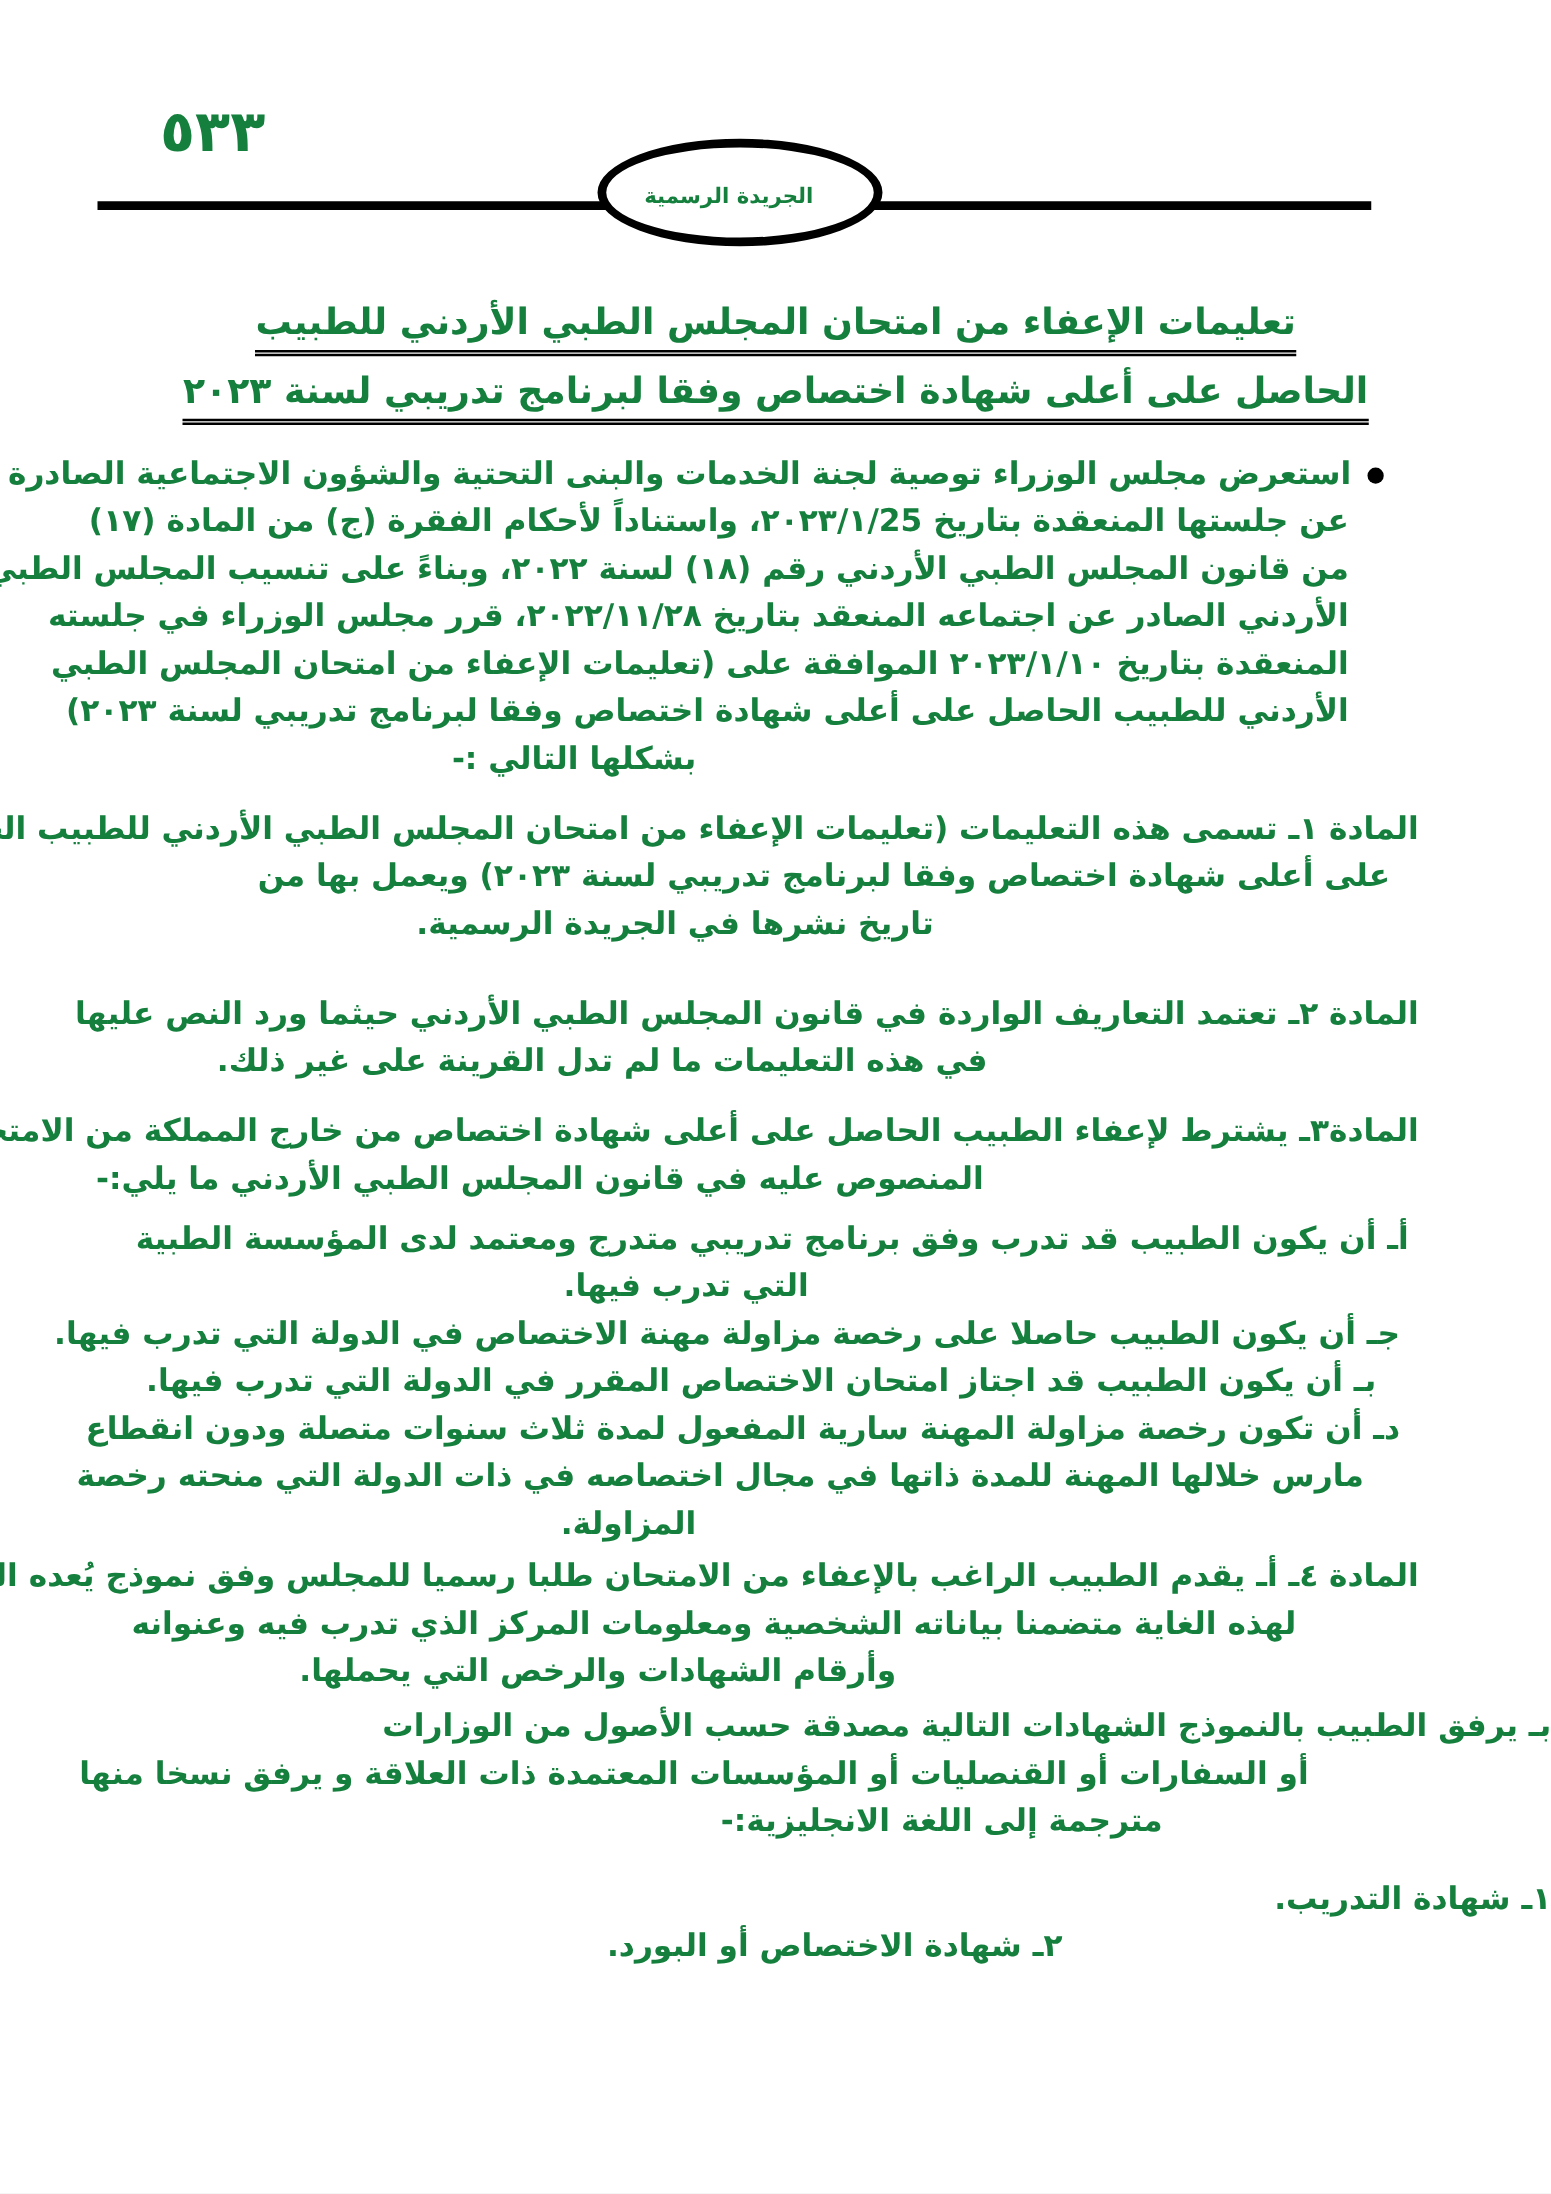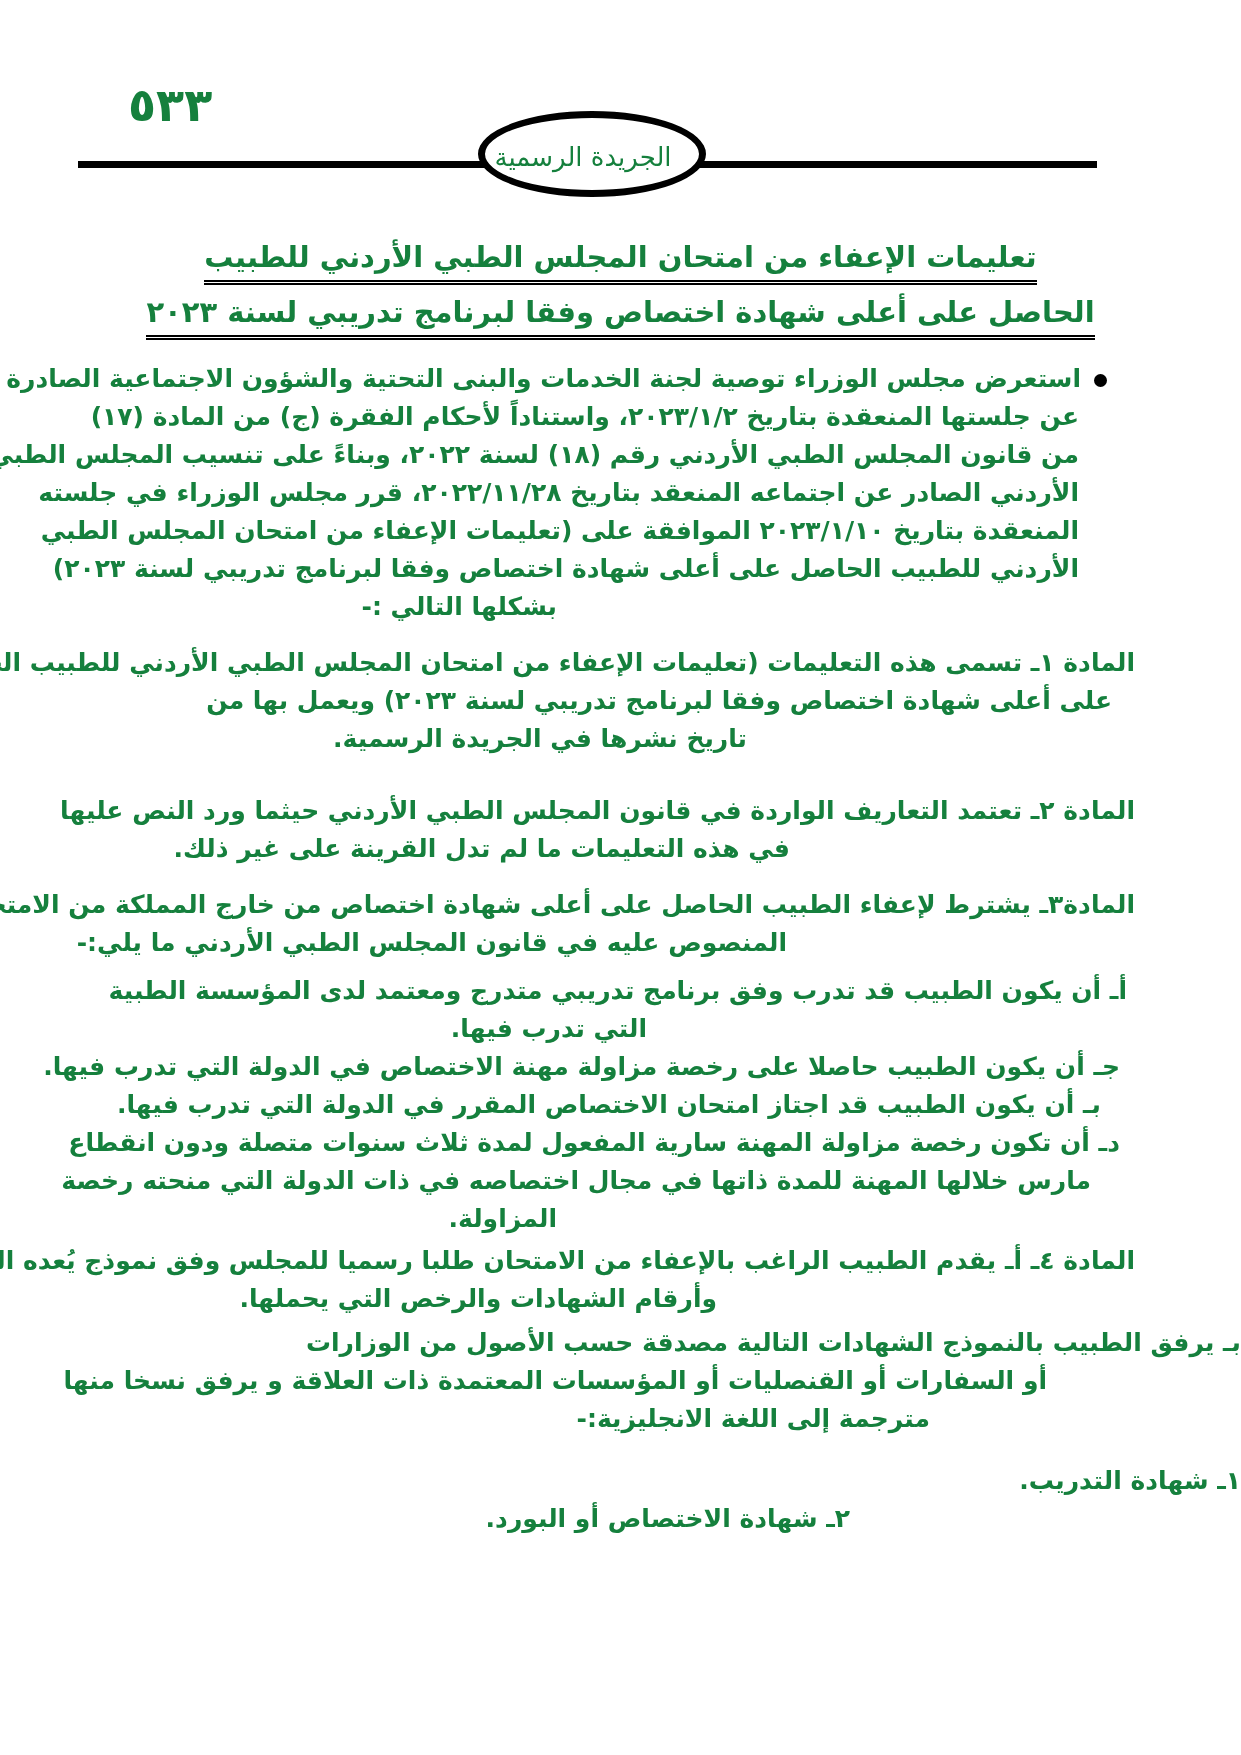--- a/index.html
+++ b/index.html
@@ -24,21 +24,21 @@
     background:#000;z-index:1;
   }
   .oval{
     position:absolute;left:478px;top:111px;width:228px;height:86px;
     box-sizing:border-box;
     border:7px solid #000;border-radius:50%;
     background:#fff;z-index:2;
     display:flex;align-items:center;justify-content:center;
   }
   .oval span{
-    font-size:26px;font-weight:normal;
+    font-size:17px;font-weight:bold;
     padding-top:6px;padding-right:18px;
   }
   
   .title{
     position:absolute;top:240px;left:0;right:0;
     text-align:center;z-index:1;
   }
   .title .t-line{margin-bottom:10px;text-decoration:underline;}
   .title .dbl{
     display:inline-block;
@@ -80,21 +80,21 @@
     <div class="t-line">
       <span class="dbl">الحاصل على أعلى شهادة اختصاص وفقا لبرنامج تدريبي لسنة ٢٠٢٣</span>
     </div>
   </div>
 
   <div class="doc-body">
 
     <div class="ln" style="margin-right:134px">
       <span class="bullet"></span><span>استعرض مجلس الوزراء توصية لجنة الخدمات والبنى التحتية والشؤون الاجتماعية الصادرة</span>
     </div>
-    <div class="ln" style="margin-right:162px">عن جلستها المنعقدة بتاريخ ٢٠٢٣/١/٢،  واستناداً لأحكام الفقرة (ج) من المادة (١٧)</div>
+    <div class="ln" style="margin-right:162px">عن جلستها المنعقدة بتاريخ ٢٠٢٣/١/25،  واستناداً لأحكام الفقرة (ج) من المادة (١٧)</div>
     <div class="ln" style="margin-right:162px">من قانون المجلس الطبي الأردني رقم (١٨) لسنة ٢٠٢٢، وبناءً على تنسيب المجلس الطبي</div>
     <div class="ln" style="margin-right:162px">الأردني الصادر عن اجتماعه المنعقد بتاريخ ٢٠٢٢/١١/٢٨، قرر مجلس الوزراء في جلسته</div>
     <div class="ln" style="margin-right:162px">المنعقدة بتاريخ ٢٠٢٣/١/١٠ الموافقة على (تعليمات الإعفاء من امتحان المجلس الطبي</div>
     <div class="ln" style="margin-right:162px">الأردني للطبيب الحاصل على أعلى شهادة اختصاص وفقا لبرنامج تدريبي لسنة ٢٠٢٣)</div>
     <div class="ln" style="margin-right:684px">بشكلها التالي :-</div>
 
     <div class="ln" style="margin-top:18px;margin-right:106px">المادة ١ـ تسمى هذه التعليمات (تعليمات الإعفاء من امتحان المجلس الطبي الأردني للطبيب الحاصل</div>
     <div class="ln" style="margin-right:129px">على أعلى شهادة اختصاص وفقا لبرنامج تدريبي لسنة ٢٠٢٣) ويعمل بها من</div>
     <div class="ln" style="margin-right:494px">تاريخ نشرها في الجريدة الرسمية.</div>
 
@@ -109,20 +109,21 @@
 
     <div class="ln" style="margin-right:121px">جـ أن يكون الطبيب حاصلا على رخصة مزاولة مهنة الاختصاص في الدولة التي تدرب فيها.</div>
 
     <div class="ln" style="margin-right:140px">بـ  أن يكون الطبيب قد اجتاز امتحان الاختصاص المقرر في الدولة التي تدرب فيها.</div>
 
     <div class="ln" style="margin-right:121px">دـ أن تكون رخصة مزاولة المهنة سارية المفعول لمدة ثلاث سنوات متصلة ودون انقطاع</div>
     <div class="ln" style="margin-right:150px">مارس خلالها المهنة للمدة ذاتها في مجال اختصاصه في ذات الدولة التي منحته رخصة</div>
     <div class="ln" style="margin-right:684px">المزاولة.</div>
 
     <div class="ln" style="margin-top:4px;margin-right:106px">المادة ٤ـ أـ يقدم الطبيب الراغب بالإعفاء من الامتحان طلبا رسميا للمجلس وفق نموذج يُعده المجلس</div>
+    <div class="ln" style="margin-right:204px">لهذه الغاية متضمنا بياناته الشخصية ومعلومات المركز الذي تدرب فيه وعنوانه</div>
     <div class="ln" style="margin-right:524px">وأرقام الشهادات والرخص التي يحملها.</div>
 
     <div class="ln" style="margin-top:6px;">بـ يرفق الطبيب بالنموذج الشهادات التالية مصدقة حسب الأصول من الوزارات</div>
     <div class="ln" style="margin-right:194px">أو السفارات أو القنصليات أو المؤسسات المعتمدة ذات العلاقة و يرفق نسخا منها</div>
     <div class="ln" style="margin-right:311px">مترجمة إلى اللغة الانجليزية:-</div>
 
     <div class="ln" style="margin-top:24px;">١ـ شهادة التدريب.</div>
     <div class="ln" style="margin-right:391px">٢ـ شهادة الاختصاص أو البورد.</div>
 
   </div>

